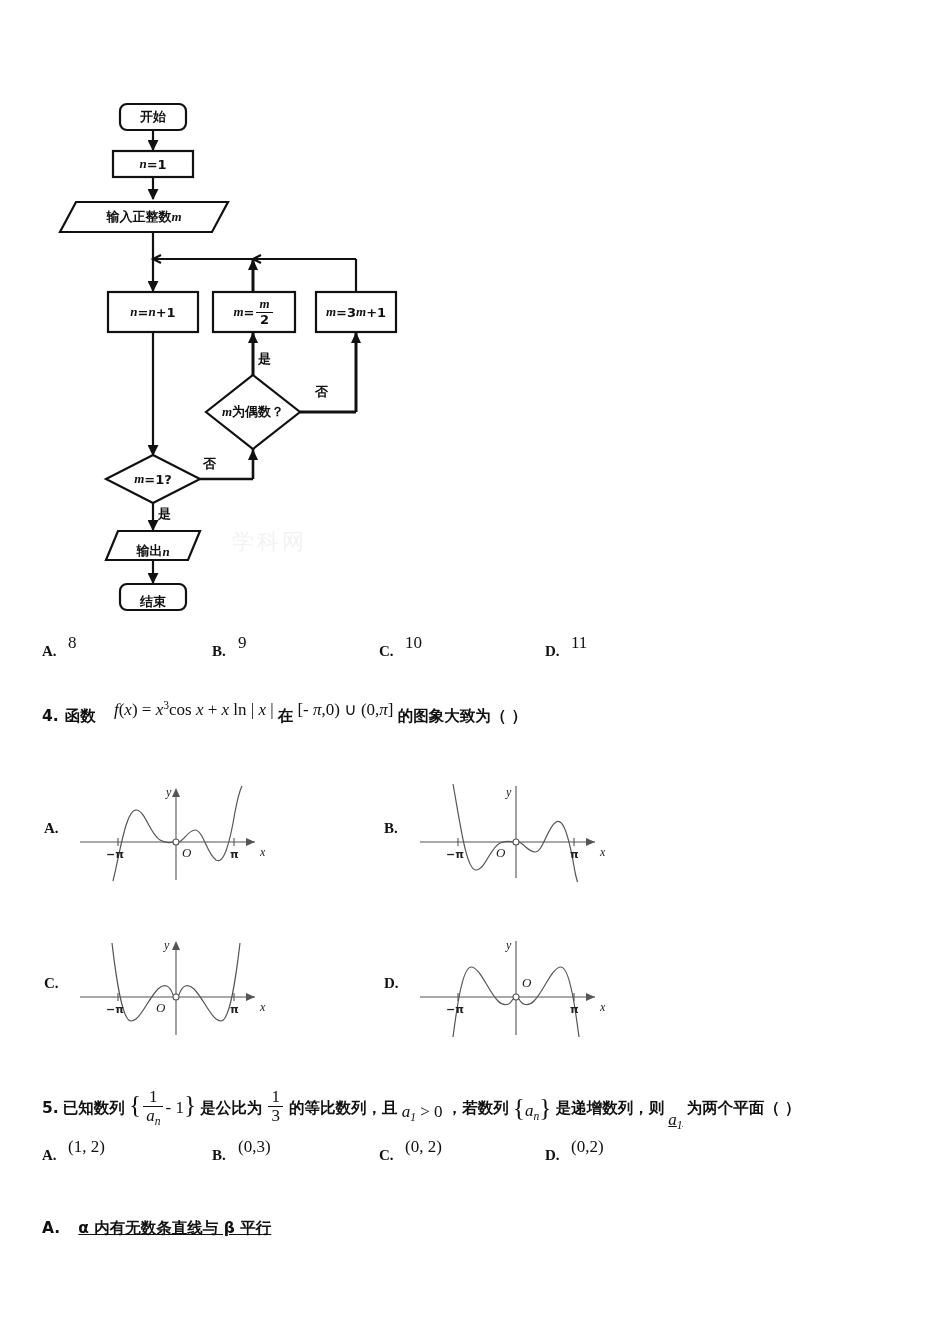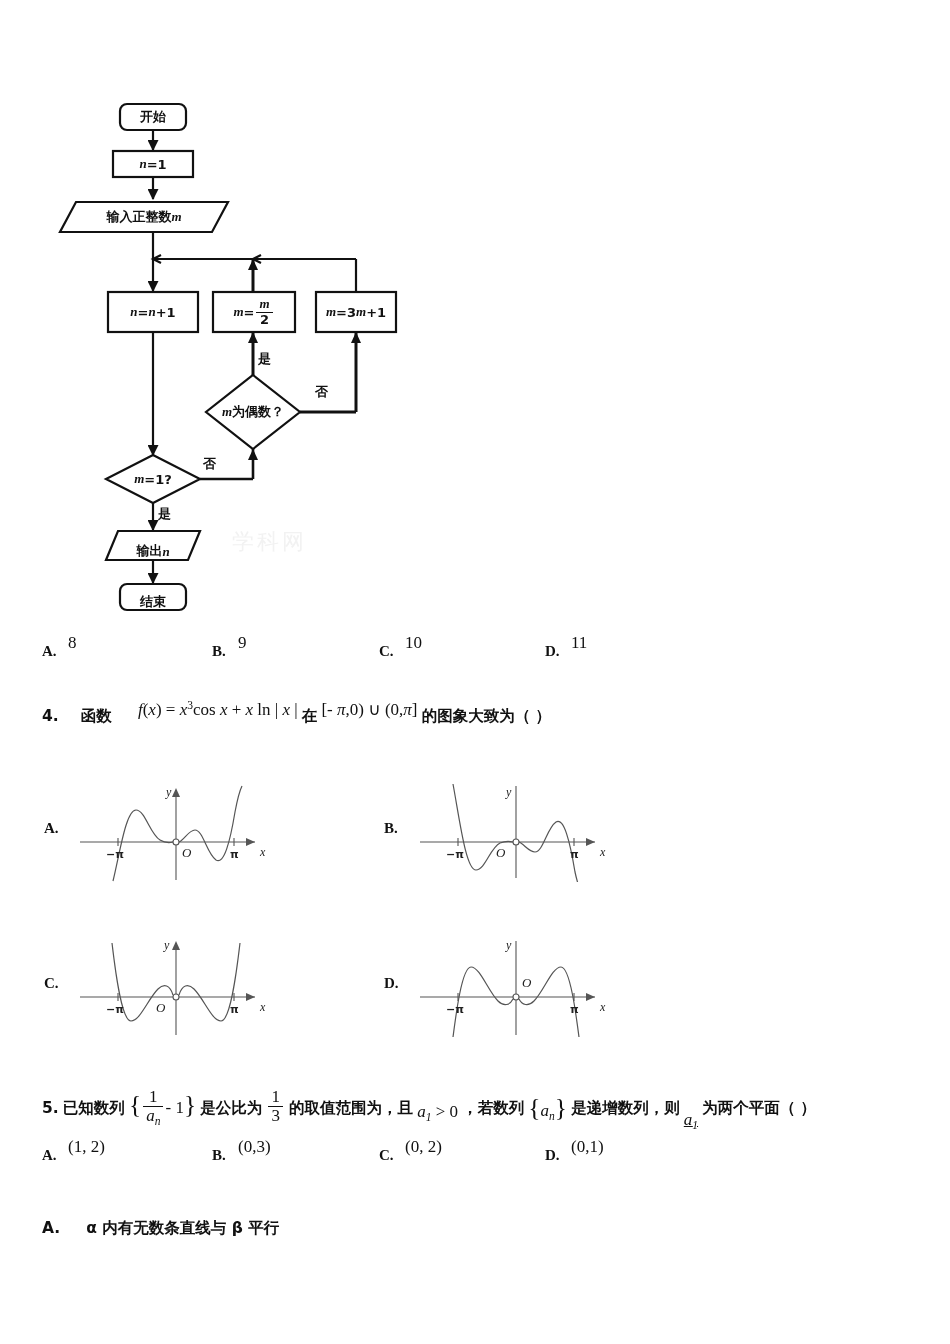--- a/index.html
+++ b/index.html
@@ -235,22 +235,22 @@
       <span class="opt-val">10</span>
     </div>
     <div class="optcell" style="left:503px; width:170px; height:24px;">
       <span class="opt-letter">D.</span>
       <span class="opt-val">11</span>
     </div>
   </div>
 
   <div class="qrow" style="left:42px; top:705px; width:880px;">
     <span class="q-text">4.</span>
-    <span class="q-text" style="margin-left:18px;">函数</span>
-    <span class="q-math" style="margin-left:22px; position:relative; top:-6px;"><span class="mi">f</span>(<span class="mi">x</span>) = <span class="mi">x</span><span class="sup">3</span>cos <span class="mi">x</span> + <span class="mi">x</span> ln | <span class="mi">x</span> |</span>
+    <span class="q-text" style="margin-left:2px;">函数</span>
+    <span class="q-math" style="margin-left:14px; position:relative; top:-6px;"><span class="mi">f</span>(<span class="mi">x</span>) = <span class="mi">x</span><span class="sup">3</span>cos <span class="mi">x</span> + <span class="mi">x</span> ln | <span class="mi">x</span> |</span>
     <span class="q-text">在</span>
     <span class="q-math" style="position:relative; top:-6px;">[- <span class="mi">π</span>,0) ∪ (0,<span class="mi">π</span>]</span>
     <span class="q-text">的图象大致为（  ）</span>
   </div>
 
   <div class="graphcell" style="left:44px; top:782px; width:250px; height:100px;">
     <span class="gl">A.</span>
     <svg width="210" height="100" viewBox="0 0 210 100">
       <g stroke="#555" fill="none" stroke-width="1.1">
         <line x1="10" y1="60" x2="185" y2="60"></line>
@@ -334,21 +334,21 @@
       <text x="96" y="12" font-family="Liberation Serif, serif" font-size="12" font-style="italic" fill="#222">y</text>
     </svg>
   </div>
 
   <div class="qrow" style="left:42px; top:1088px; width:890px;">
     <span class="q-text">5.</span>
     <span class="q-text" style="">已知数列</span>
     <span class="q-math"><span class="brace-l">{</span><span class="frac" style="vertical-align:-0.52em;"><span class="num">1</span><span class="den"><span class="mi">a</span><span class="sub">n</span></span></span>- 1<span class="brace-r">}</span></span>
     <span class="q-text">是公比为</span>
     <span class="q-math"><span class="frac" style="vertical-align:-0.52em;"><span class="num">1</span><span class="den">3</span></span></span>
-    <span class="q-text">的取值范围为，且</span>
+    <span class="q-text">的等比数列，且</span>
     <span class="q-math" style="position:relative; top:4px;"><span class="mi">a</span><span class="sub">1</span> &gt; 0</span>
     <span class="q-text">，若数列</span>
     <span class="q-math" style="position:relative; top:3px;"><span class="brace-l">{</span><span class="mi">a</span><span class="sub">n</span><span class="brace-r">}</span></span>
     <span class="q-text">是递增数列，则</span>
     <span class="q-math" style="position:relative; top:12px;text-decoration:underline;"><span class="mi">a</span><span class="sub">1</span></span>
     <span class="q-text">为两个平面（  ）</span>
   </div>
 
   <div class="optrow" style="top:1140px; height:24px;">
     <div class="optcell" style="left:0px; width:170px; height:24px;">
@@ -358,22 +358,22 @@
     <div class="optcell" style="left:170px; width:170px; height:24px;">
       <span class="opt-letter">B.</span>
       <span class="opt-val">(0,3)</span>
     </div>
     <div class="optcell" style="left:337px; width:170px; height:24px;">
       <span class="opt-letter">C.</span>
       <span class="opt-val">(0, 2)</span>
     </div>
     <div class="optcell" style="left:503px; width:170px; height:24px;">
       <span class="opt-letter">D.</span>
-      <span class="opt-val">(0,1)</span>
+      <span class="opt-val">(0,2)</span>
     </div>
   </div>
 
   <div class="qrow" style="left:42px; top:1218px; width:880px;">
     <span class="q-text">A.</span>
-    <span class="q-text" style="margin-left:22px;">α 内有无数条直线与 β 平行</span>
+    <span class="q-text" style="margin-left:14px;text-decoration:underline;">α 内有无数条直线与 β 平行</span>
   </div>
 
 </div>
 
 </body></html>

